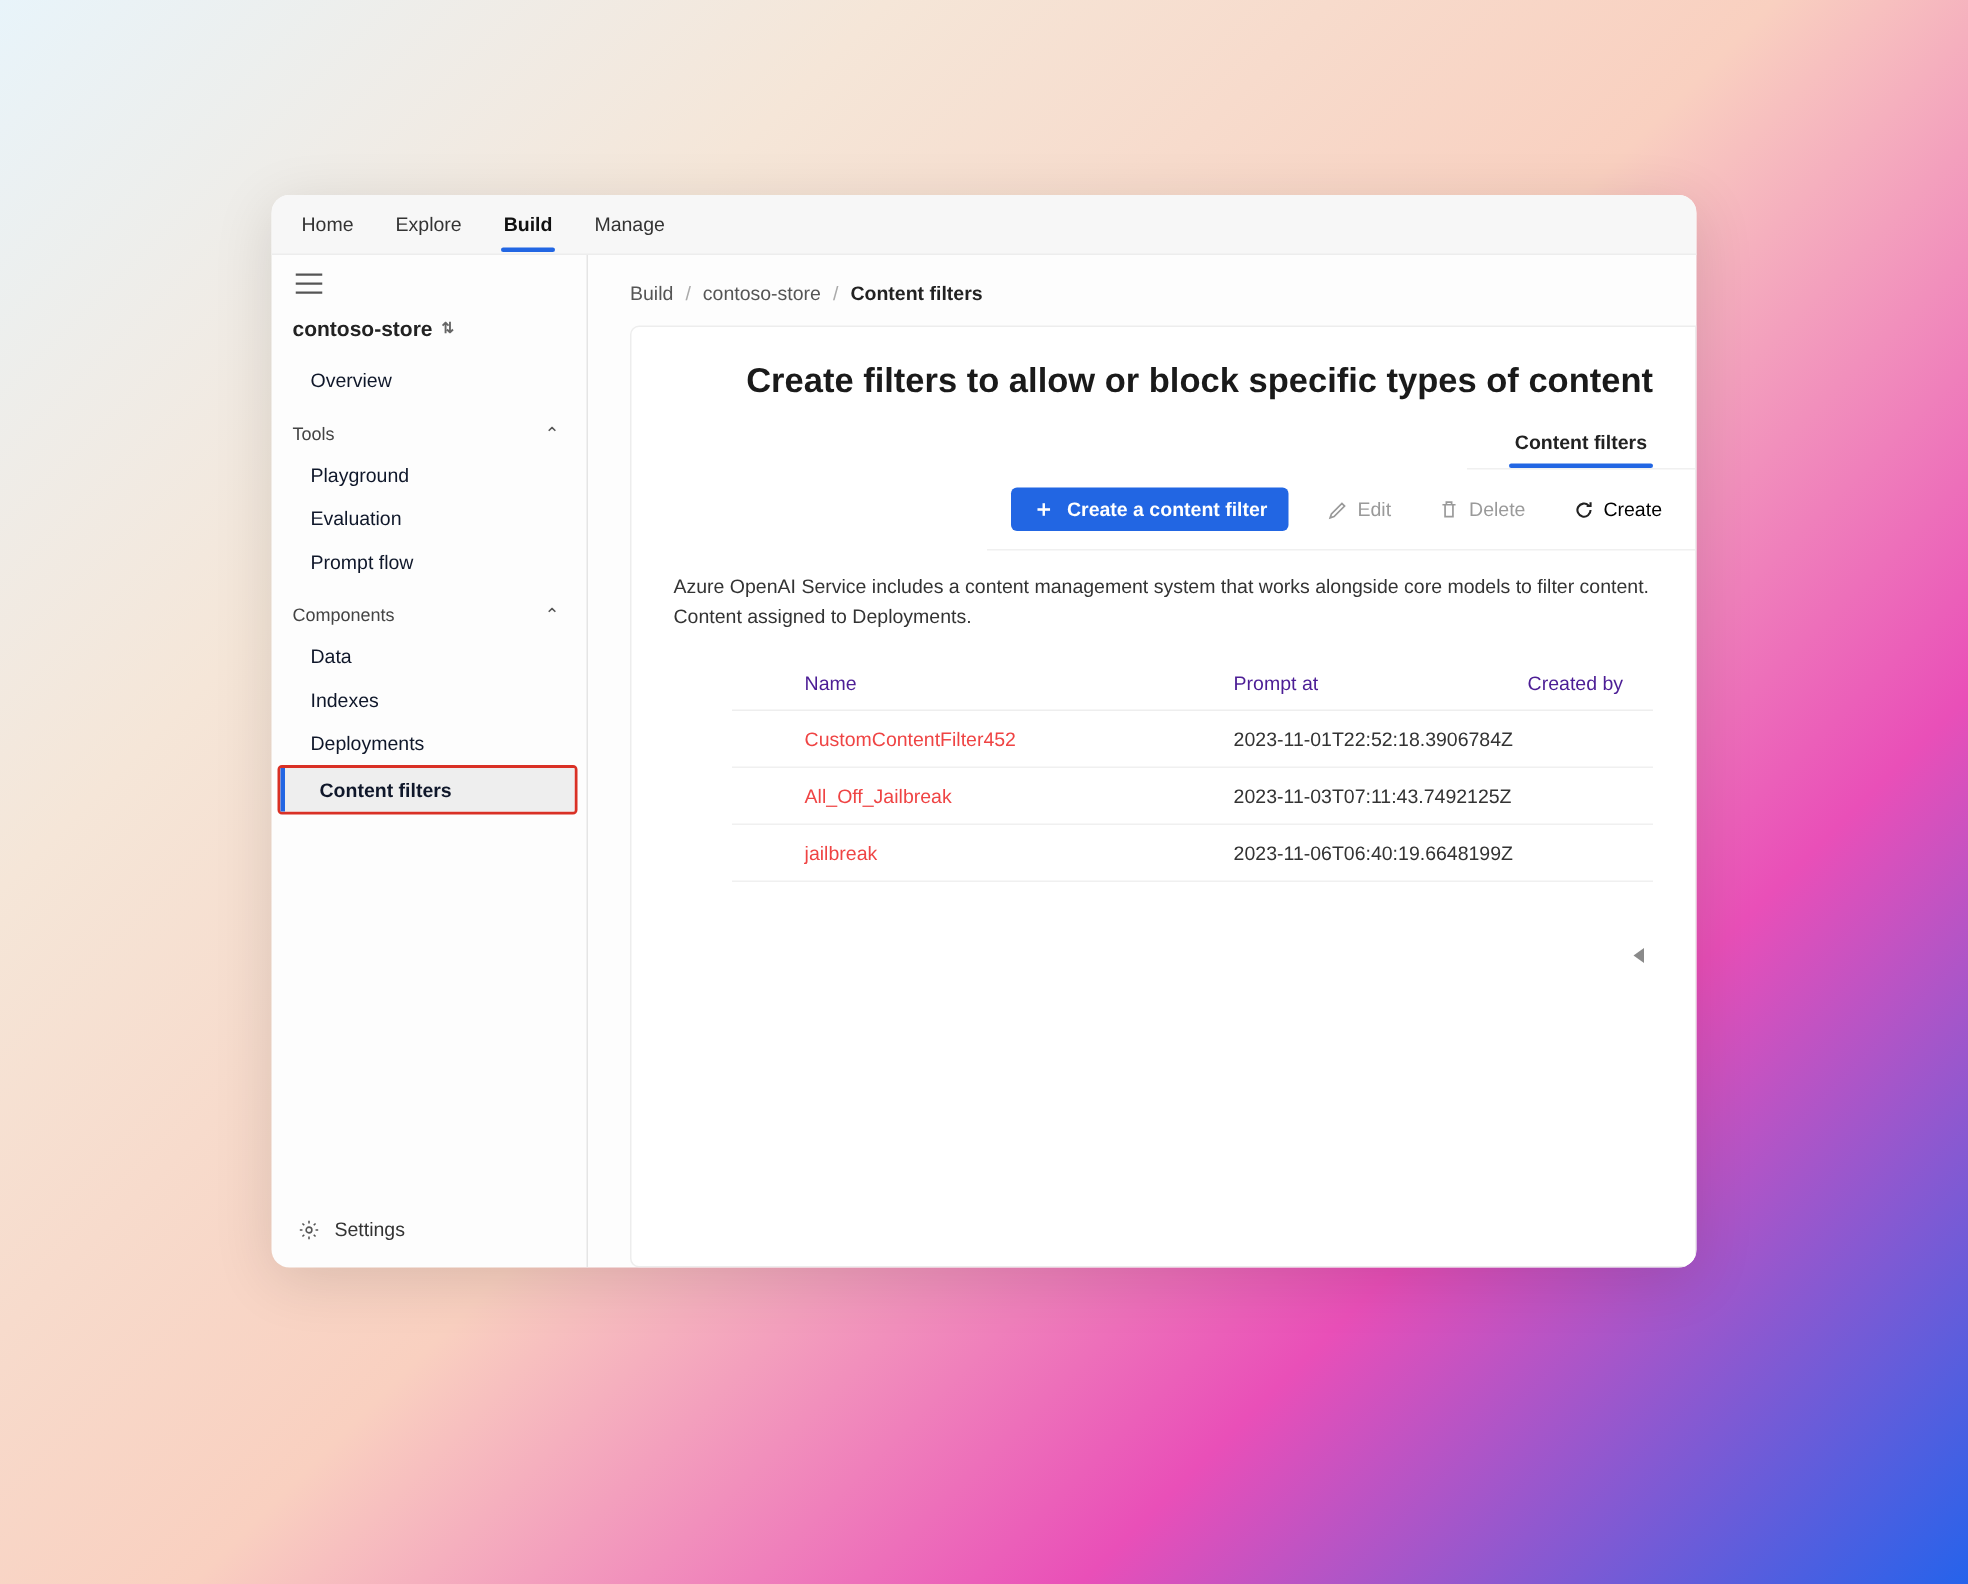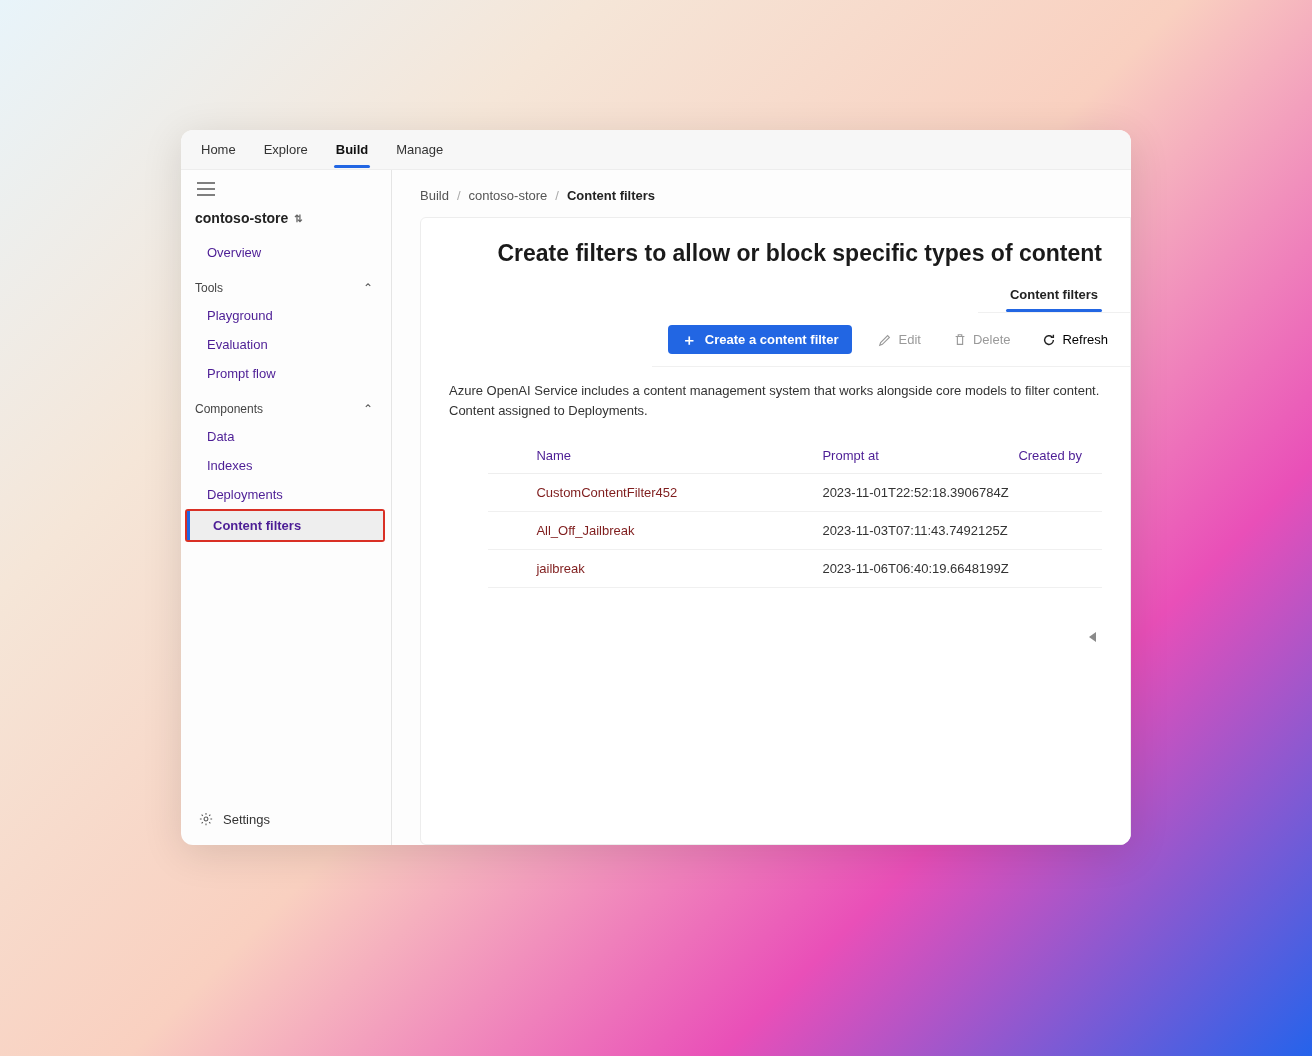--- a/index.html
+++ b/index.html
@@ -27,32 +27,32 @@
   
   .sidebar {
     width: 211px; border-right: 1px solid #e5e5e5; display: flex; flex-direction: column; padding-bottom: 8px;
   }
   .hamburger { padding: 12px 16px 6px; }
   .hamburger svg { width: 18px; height: 14px; }
   .store-picker {
     display: flex; align-items: center; gap: 6px; padding: 4px 14px 12px; font-size: 14px; font-weight: 600; color: #222; cursor: pointer;
   }
   .store-picker .updown { font-size: 10px; color: #666; }
-  .nav-item { font-size: 13px; color: #4c1d95; padding: 7px 0 7px 26px; cursor: pointer; }
+  .nav-item { font-size: 13px; color: #0f172a; padding: 7px 0 7px 26px; cursor: pointer; }
   .section-header {
     display: flex; justify-content: space-between; align-items: center;
     font-size: 12px; color: #444; padding: 14px 18px 6px 14px; font-weight: 400; cursor: pointer;
   }
   .section-header .chev { font-size: 12px; color: #555; }
   .nav-item.selected {
     background: #eeeeee; font-weight: 600; border-left: 3px solid #2266e3; padding-left: 23px;
   }
   .highlight-box { border: 2px solid #d93025; border-radius: 3px; margin: 0 6px 0 4px; }
   .sidebar-spacer { flex: 1; }
-  .settings-row { display: flex; gap: 10px; padding: 10px 18px; font-size: 13px; color: #333; cursor: pointer; }
+  .settings-row { display: flex; align-items: center; gap: 10px; padding: 10px 18px; font-size: 13px; color: #333; cursor: pointer; }
   .settings-row svg { width: 14px; height: 14px; }
   
   .main { flex: 1; display: flex; flex-direction: column; min-width: 0; }
   .breadcrumb { display: flex; align-items: center; gap: 8px; padding: 18px 28px 14px; font-size: 13px; color: #555; }
   .breadcrumb .crumb { cursor: pointer; }
   .breadcrumb .sep { color: #aaa; }
   .breadcrumb .crumb.current { font-weight: 600; color: #222; }
   .panel {
     flex: 1; margin: 0 0 0 28px; border: 1px solid #ededed; border-radius: 6px 0 0 6px; background: #fff;
     display: flex; flex-direction: column; overflow: hidden; align-items: flex-end;
@@ -68,21 +68,21 @@
   }
   .btn-primary .plus { font-size: 15px; line-height: 1; }
   .tool-btn { display: flex; align-items: center; gap: 6px; font-size: 13px; background: none; border: none; cursor: pointer; padding: 4px 6px; }
   .tool-btn.disabled { color: #9a9a9a; cursor: default; }
   .tool-btn svg { width: 14px; height: 14px; }
   .desc { font-size: 13px; color: #333; padding: 14px 28px 18px; line-height: 1.5; }
   .table { padding: 0 28px; }
   .thead, .trow { display: grid; grid-template-columns: 286px 196px 1fr; align-items: center; }
   .thead { font-size: 13px; color: #4c1d95; padding: 10px 20px 10px 48px; border-bottom: 1px solid #eee; }
   .trow { font-size: 13px; padding: 11px 20px 11px 48px; border-bottom: 1px solid #f0f0f0; }
-  .trow .name { color: #7f1d1d; cursor: pointer; }
+  .trow .name { color: #ef4444; cursor: pointer; }
   .trow .ts { color: #333; }
   .scrollbar-row { display:flex; align-items:center; gap:6px; padding: 44px 28px 12px; }
   .scroll-left { width:0;height:0;border-top:5px solid transparent;border-bottom:5px solid transparent;border-right:7px solid #8a8a8a; cursor:pointer;}
   .scroll-track { flex:1; height:10px; background:#8a8a8a; border-radius:5px; cursor:pointer;}
 </style>
 </head>
 <body>
 
 <div class="window">
 
@@ -168,21 +168,21 @@
           <button class="tool-btn disabled">
             <svg viewBox="0 0 16 16">
                 <path d="M3 4h10M5 4v9h6V4M6 4V2h4v2" fill="none" stroke="#9a9a9a" stroke-width="1.3"></path>
               </svg>
             <span>Delete</span>
           </button>
           <button class="tool-btn">
             <svg viewBox="0 0 16 16">
                 <path d="M13 8a5 5 0 1 1-1.5-3.5M13 2v3h-3" fill="none" stroke="#222" stroke-width="1.6"></path>
               </svg>
-            <span>Refresh</span>
+            <span>Create</span>
           </button>
         </div>
 
         <div class="desc">Azure OpenAI Service includes a content management system that works alongside core models to filter content. Content assigned to Deployments.</div>
 
         <div class="table">
           <div class="thead">
             <div>Name</div>
             <div>Prompt at</div>
             <div>Created by</div>

